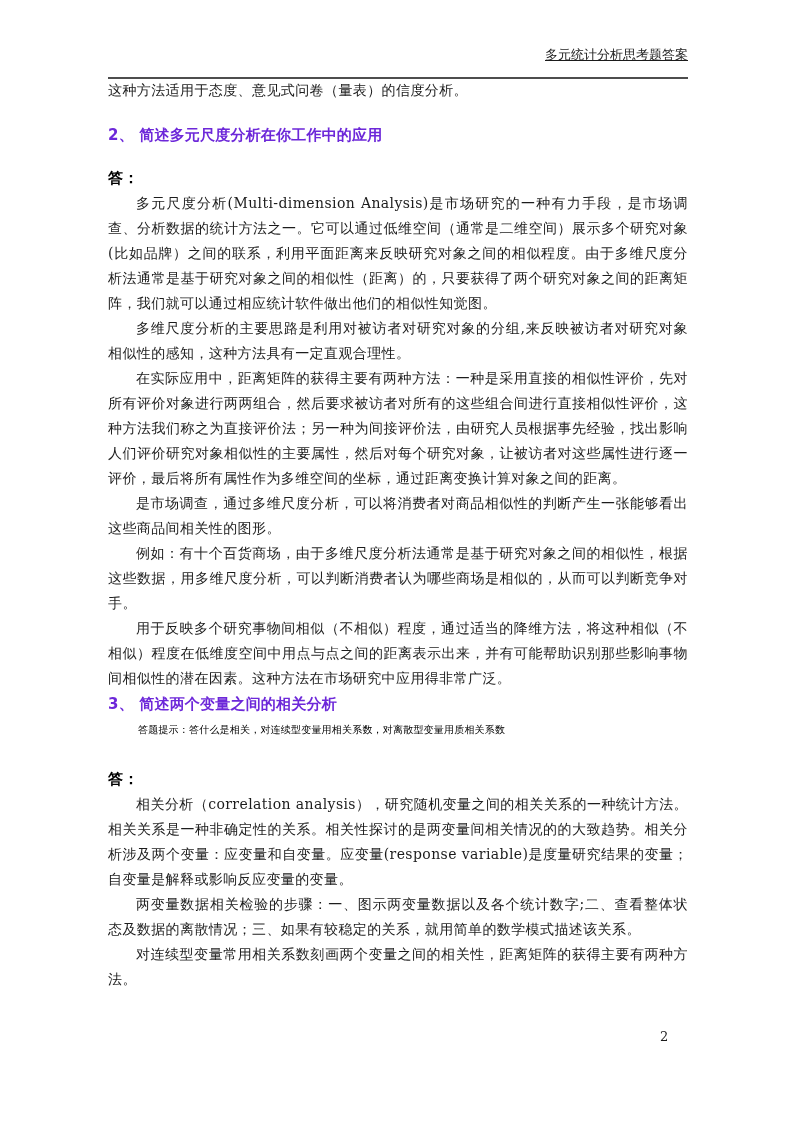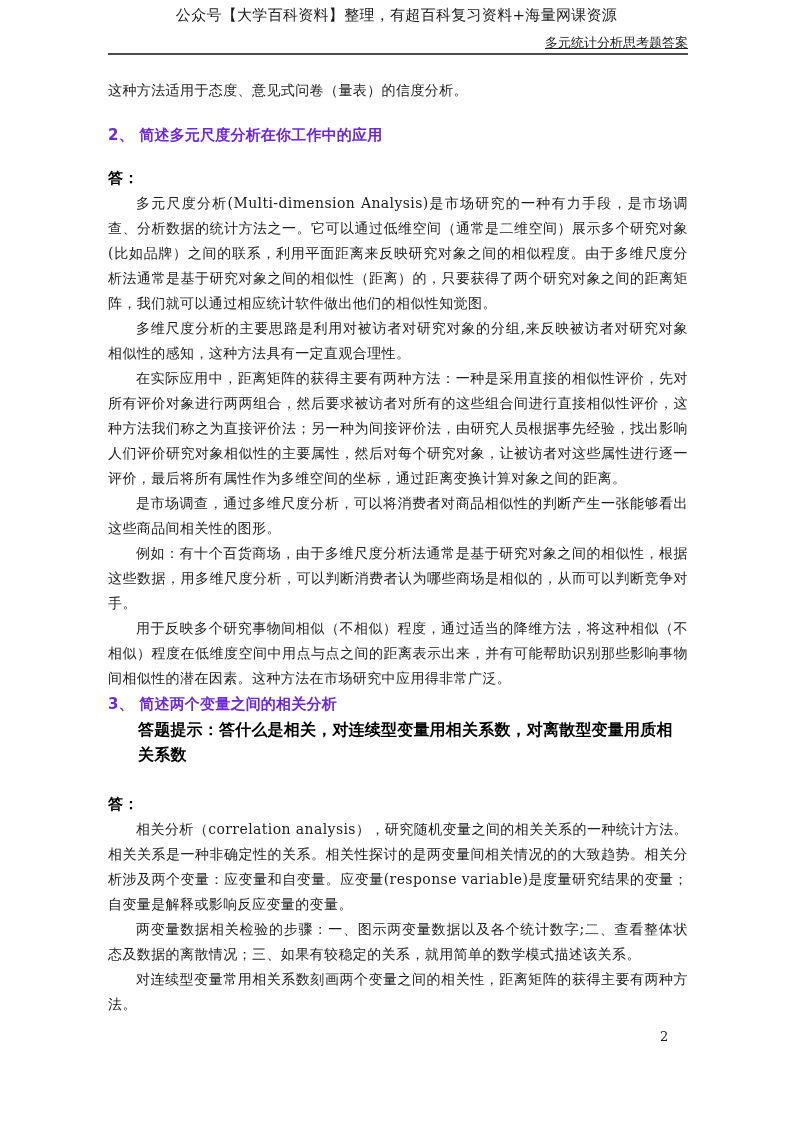--- a/index.html
+++ b/index.html
@@ -22,27 +22,27 @@
     left: 0;
     right: 0;
     text-align: center;
     font-size: 15px;
     line-height: 20px;
     color: #1c1c1c;
     letter-spacing: 0.3px;
   }
   .page-header {
     position: absolute;
-    top: 34px;
+    top: 46px;
     left: 108px;
     width: 580px;
     text-align: right;
     font-size: 13px;
     line-height: 17px;
-    padding-bottom: 2px;
+    padding-bottom: 14px;
     border-bottom: 2px solid #4d4d4d;
     color: #1c1c1c;
   }
   .page-header .header-title {
     text-decoration: underline;
   }
   .doc-body {
     position: absolute;
     top: 78px;
     left: 108px;
@@ -78,43 +78,42 @@
     color: #000000;
     text-align: left;
   }
   .answer-label.a1 { margin-top: 18px; }
   .answer-label.a2 { margin-top: 25px; }
   .para {
     text-indent: 2em;
   }
   .hint-line {
     font-family: "DejaVu Sans", sans-serif;
-    font-weight: bold;
-    font-size: 16px;
+    font-weight: normal;
+    font-size: 10px;
     line-height: 25px;
     color: #000000;
     padding-left: 30px;
     text-align: left;
     letter-spacing: 0.2px;
   }
   .page-number {
     position: absolute;
     top: 1028px;
     left: 660px;
     font-size: 13px;
     line-height: 18px;
     color: #1c1c1c;
   }
 </style>
 </head>
 <body>
 
 <div class="page">
 
-  <div class="top-banner">公众号【大学百科资料】整理，有超百科复习资料+海量网课资源</div>
 
   <div class="page-header">
     <span class="header-title">多元统计分析思考题答案</span>
   </div>
 
   <div class="doc-body">
 
     <p class="intro-line">这种方法适用于态度、意见式问卷（量表）的信度分析。</p>
 
     <p class="sec-heading sec2">2、 简述多元尺度分析在你工作中的应用</p>

